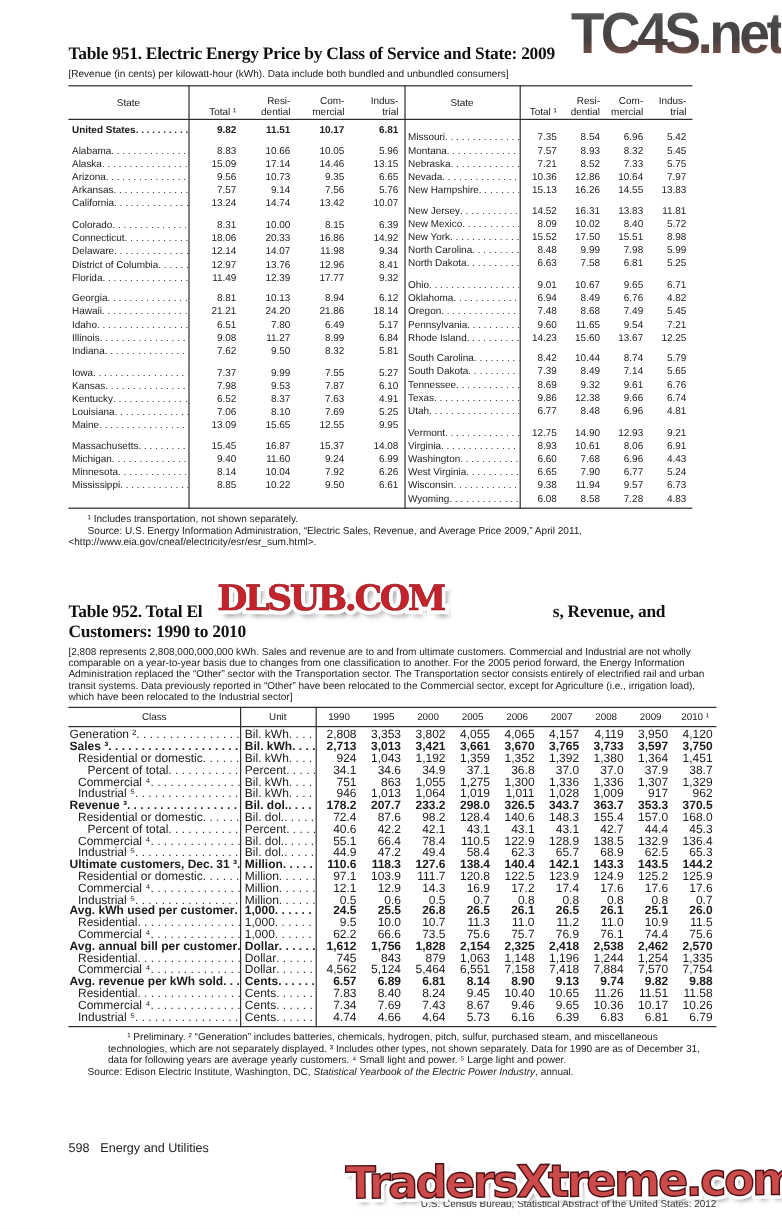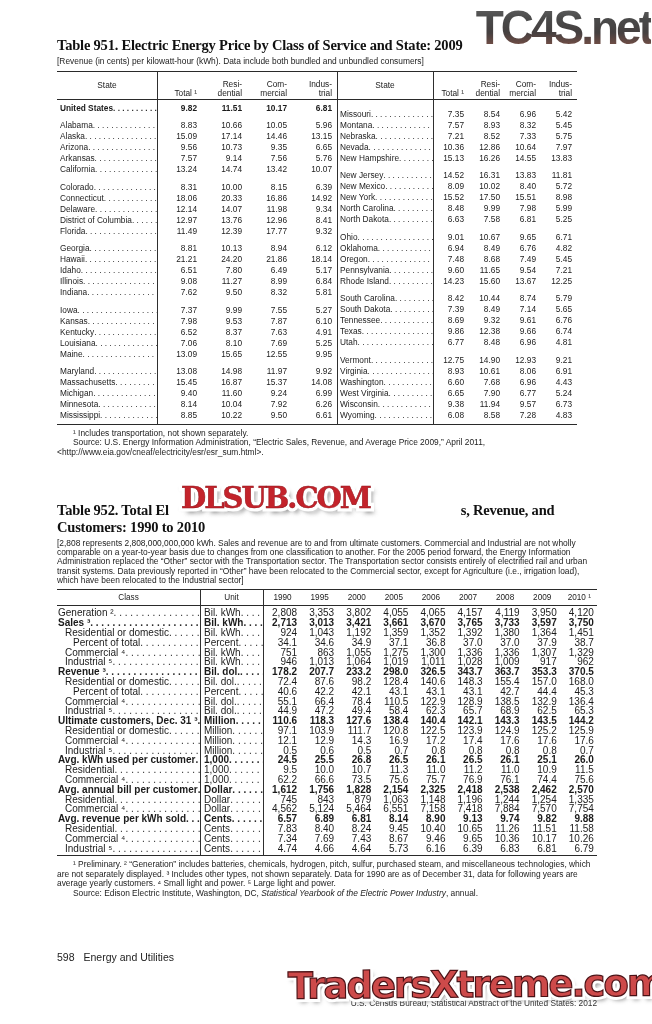--- a/index.html
+++ b/index.html
@@ -76,21 +76,21 @@
   .h-class{width:143px;text-align:center;}
   .h-unit{width:63px;text-align:center;}
   .h-yr{width:37.1px;text-align:center;box-sizing:border-box;padding-left:2px;}
   .body952{border-bottom:1px solid #2a2a2a;padding:2px 0 2px 0;}
   .row952{display:flex;height:9.8px;align-items:center;font-size:10px;}
   .row952.b{font-weight:bold;}
   .c-label{width:143px;display:flex;overflow:hidden;box-sizing:border-box;padding-left:1px;align-items:baseline;}
   .c-label.ind1{padding-left:8px;} .c-label.ind2{padding-left:16px;}
   .c-unit{width:63px;display:flex;overflow:hidden;box-sizing:border-box;padding-left:4px;align-items:baseline;}
   .c-val{width:37.1px;text-align:right;box-sizing:border-box;padding-right:3px;}
-  .fn952{margin-top:4px;}
+  .fn952{margin-top:4px;margin-left:33px;}
 
   
   .footer-left{position:absolute;left:57px;top:951px;font-size:10.5px;color:#222;}
   .footer-left .num{margin-right:9px;}
   .census{position:absolute;right:55px;top:998px;font-size:8.3px;color:#333;}
   .it{font-style:italic;}
 </style>
 </head>
 <body>
 
@@ -342,30 +342,20 @@
                 <span class="ldr"></span>
               </div>
               <div class="cn">13.09</div>
               <div class="cn">15.65</div>
               <div class="cn">12.55</div>
               <div class="cn">9.95</div>
             </div>
             <div class="gap951"></div>
             <div class="row951">
               <div class="cs">
-                <span class="sn">Maryland</span>
-                <span class="ldr"></span>
-              </div>
-              <div class="cn">13.08</div>
-              <div class="cn">14.98</div>
-              <div class="cn">11.97</div>
-              <div class="cn">9.92</div>
-            </div>
-            <div class="row951">
-              <div class="cs">
                 <span class="sn">Massachusetts</span>
                 <span class="ldr"></span>
               </div>
               <div class="cn">15.45</div>
               <div class="cn">16.87</div>
               <div class="cn">15.37</div>
               <div class="cn">14.08</div>
             </div>
             <div class="row951">
               <div class="cs">

